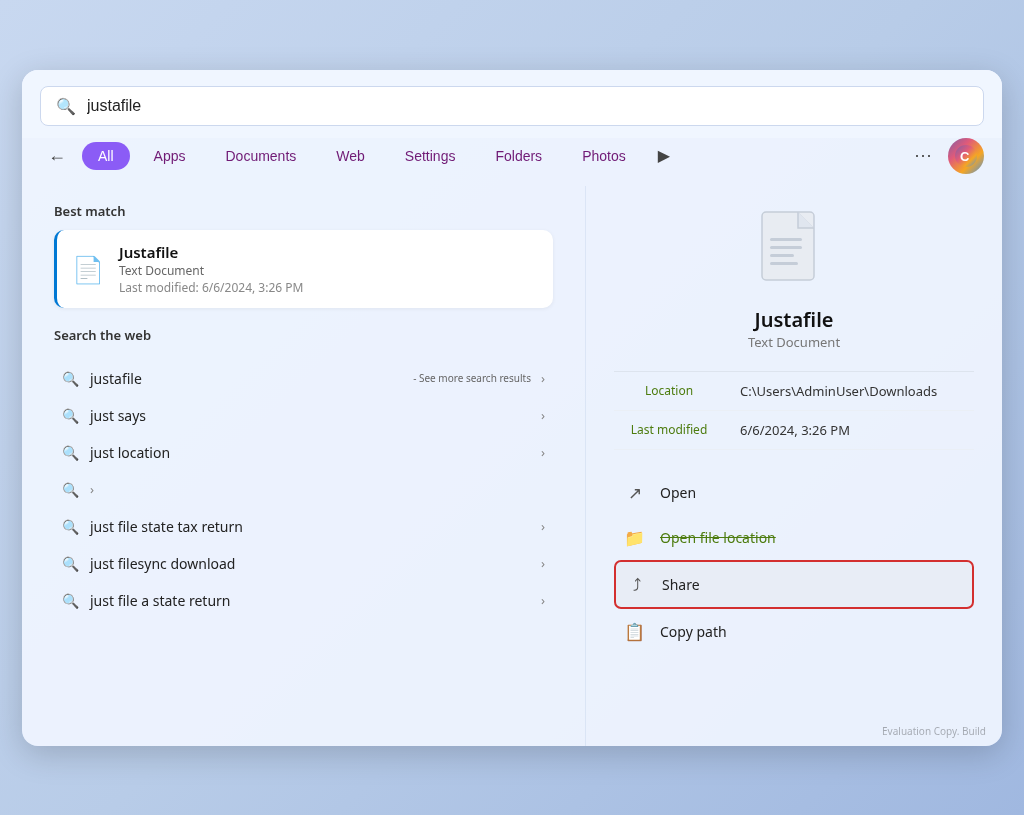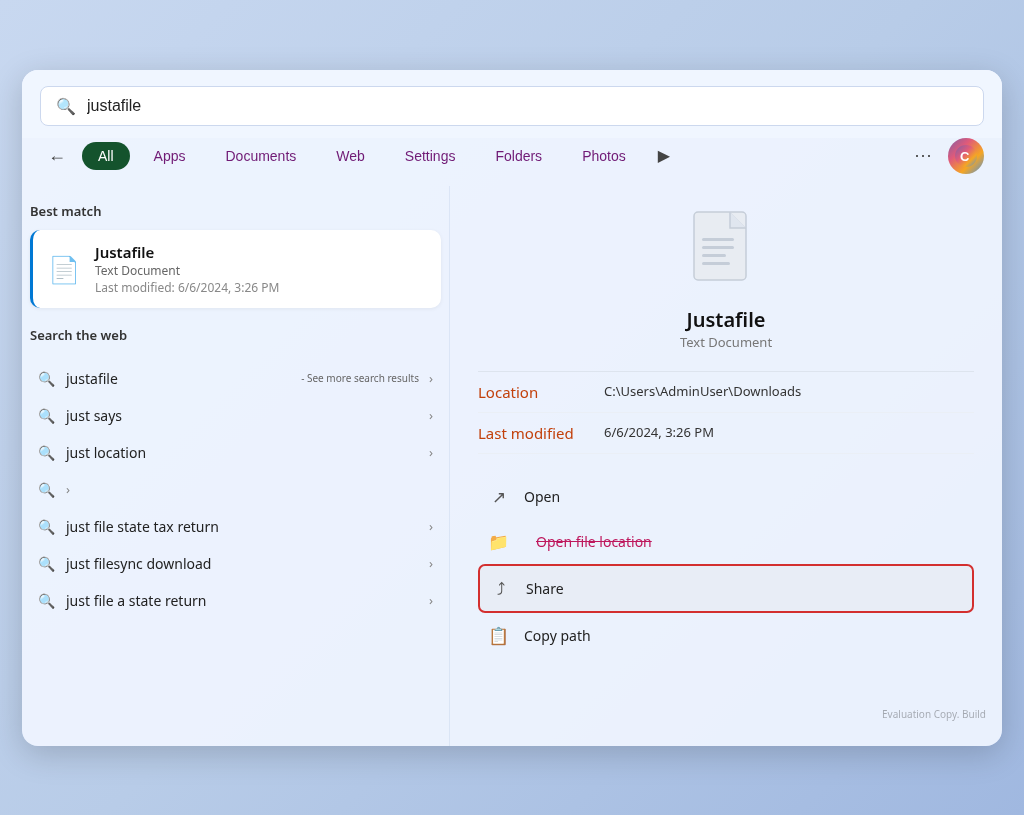--- a/index.html
+++ b/index.html
@@ -68,21 +68,21 @@
     .filter-pill {
       padding: 6px 16px;
       border-radius: 20px;
       border: none;
       background: transparent;
       cursor: pointer;
       font-size: 14px;
       color: #701a75;
     }
     .filter-pill.active {
-      background: #14532d;
+      background: #8b5cf6;
       color: #fff;
       font-weight: 500;
     }
     .more-btn {
       margin-left: auto;
       background: none;
       border: none;
       cursor: pointer;
       font-size: 18px;
       color: #444;
@@ -103,22 +103,22 @@
       background: linear-gradient(135deg, #7b5ea7, #e05a7a, #f5a623, #4a90e2);
       display: flex;
       align-items: center;
       justify-content: center;
     }
     .body-row {
       display: flex;
       min-height: 560px;
     }
     .left-panel {
-      width: 428px;
-      padding: 16px 8px;
+      width: 564px;
+      padding: 16px 32px;
       border-right: 1px solid rgba(180,200,230,0.3);
     }
     .section-label {
       font-size: 13px;
       font-weight: 600;
       color: #333;
       margin-bottom: 10px;
     }
     .best-match-item {
       display: flex;
@@ -210,24 +210,25 @@
       border-top: 1px solid #dde4ee;
       margin-bottom: 16px;
     }
     .meta-row {
       display: flex;
       padding: 10px 0;
       border-bottom: 1px solid #eaeff6;
       gap: 16px;
     }
     .meta-label {
-      font-size: 15px;
-      color: #c2410c;
+      font-size: 12px;
+      color: #4d7c0f;
       width: 110px;
       flex-shrink: 0;
+      text-align: center;
     }
     .meta-value {
       font-size: 13px;
       color: #333;
     }
     .action-list {
       width: 100%;
       margin-top: 4px;
     }
     .action-item {
@@ -245,26 +246,25 @@
       border: 2px solid #d32f2f;
     }
     .action-icon {
       font-size: 17px;
       color: #555;
       width: 22px;
       text-align: center;
     }
     .strikethrough {
       text-decoration: line-through;
-      color: #be185d;
-      margin-left: 12px;
+      color: #4d7c0f;
     }
     .watermark {
       position: absolute;
-      bottom: 25px;
+      bottom: 8px;
       right: 16px;
       font-size: 10px;
       color: rgba(0,0,0,0.3);
     }
     .panel-wrapper {
       position: relative;
     }
     .file-icon-container {
       display: flex;
       flex-direction: column;

